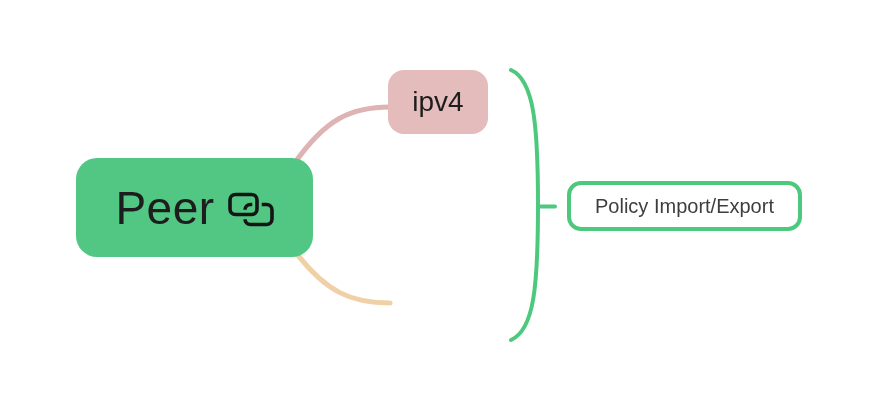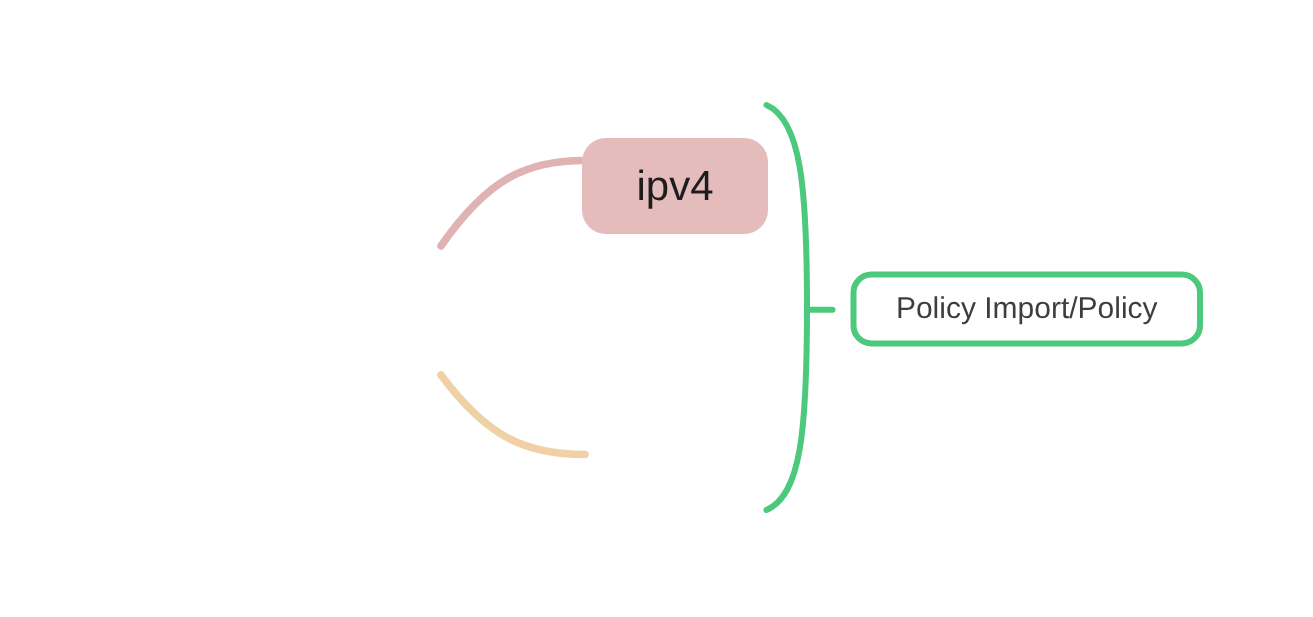--- a/index.html
+++ b/index.html
@@ -42,22 +42,22 @@
   .node-root .label {
     font-size: 46px;
     line-height: 1;
     letter-spacing: 0.5px;
   }
   .node-child {
     border-radius: 16px;
   }
   .node-ipv4 {
     left: 388px;
-    top: 92px;
-    width: 124px;
+    top: 70px;
+    width: 100px;
     height: 64px;
   }
   .node-ipv6 {
     left: 388px;
     top: 273px;
     width: 108px;
     height: 62px;
   }
   .node-child .label {
     font-size: 28px;
@@ -91,23 +91,33 @@
 
 <div class="canvas">
 
   <svg class="connector-layer" viewBox="0 0 875 411" xmlns="http://www.w3.org/2000/svg">
     <path d="M 294 164 C 326 118 352 107 390 107" fill="none" stroke-width="5" stroke-linecap="round" style="stroke: rgb(223, 179, 179);"></path>
     <path d="M 294 250 C 326 293 352 303 390 303" fill="none" stroke-width="5" stroke-linecap="round" style="stroke: rgb(240, 208, 166);"></path>
     <path d="M 511 70 C 534 80 538 125 538 205 C 538 287 534 330 511 340" fill="none" stroke-width="4" stroke-linecap="round" style="stroke: rgb(77, 201, 126);"></path>
     <path d="M 538 206.5 L 555 206.5" fill="none" stroke-width="4" stroke-linecap="round" style="stroke: rgb(77, 201, 126);"></path>
   </svg>
 
+  <div class="node node-root" style="background: rgb(82, 199, 132); color: rgb(29, 29, 29);">
+    <span class="label">Peer</span>
+    <span class="link-icon">
+      <svg width="46" height="35" viewBox="0 0 46 35" xmlns="http://www.w3.org/2000/svg">
+        <rect x="17" y="12.5" width="27" height="20" rx="5.5" fill="none" stroke="#151515" stroke-width="3.6"></rect>
+        <rect x="2" y="2.5" width="27" height="20" rx="5.5" fill="none" stroke="#52c784" stroke-width="9.5"></rect>
+        <rect x="2" y="2.5" width="27" height="20" rx="5.5" fill="none" stroke="#151515" stroke-width="3.6"></rect>
+      </svg>
+    </span>
+  </div>
 
   <div class="node node-child node-ipv4" style="background: rgb(229, 188, 188); color: rgb(29, 29, 29);">
     <span class="label">ipv4</span>
   </div>
 
 
   <div class="node node-summary" style="border-color: rgb(77, 201, 126); color: rgb(62, 62, 62);">
-    <span class="label">Policy Import/Policy</span>
+    <span class="label">Policy Import/Export</span>
   </div>
 
 </div>
 
 </body></html>

